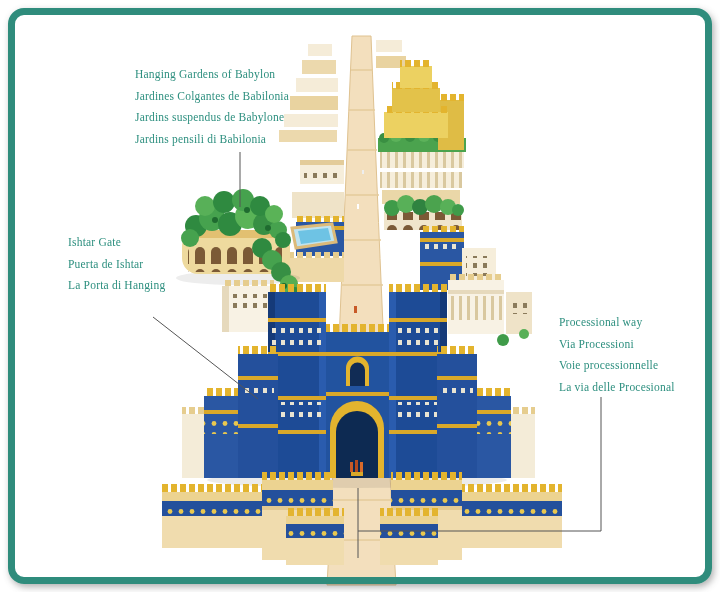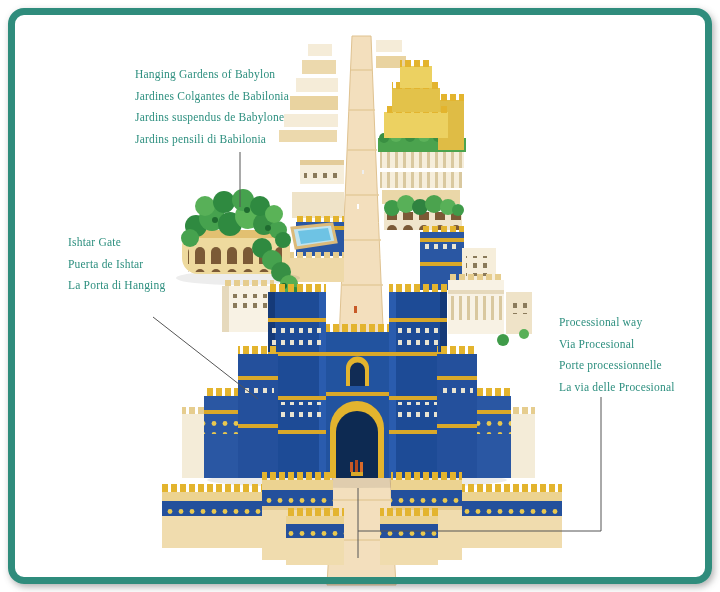--- a/index.html
+++ b/index.html
@@ -299,19 +299,19 @@
   </div>
 
   <div class="label" style="left:68px;top:232px;">
     <div>Ishtar Gate</div>
     <div>Puerta de Ishtar</div>
     <div>La Porta di Hanging</div>
   </div>
 
   <div class="label" style="left:550px;top:312px;margin-left:9px;">
     <div>Processional way</div>
-    <div>Via Procesional</div>
-    <div>Porte processionnelle</div>
+    <div>Via Processioni</div>
+    <div>Voie processionnelle</div>
     <div>La via delle Procesional</div>
   </div>
 
   <div class="frame"></div>
 </div>
 
 </body></html>

